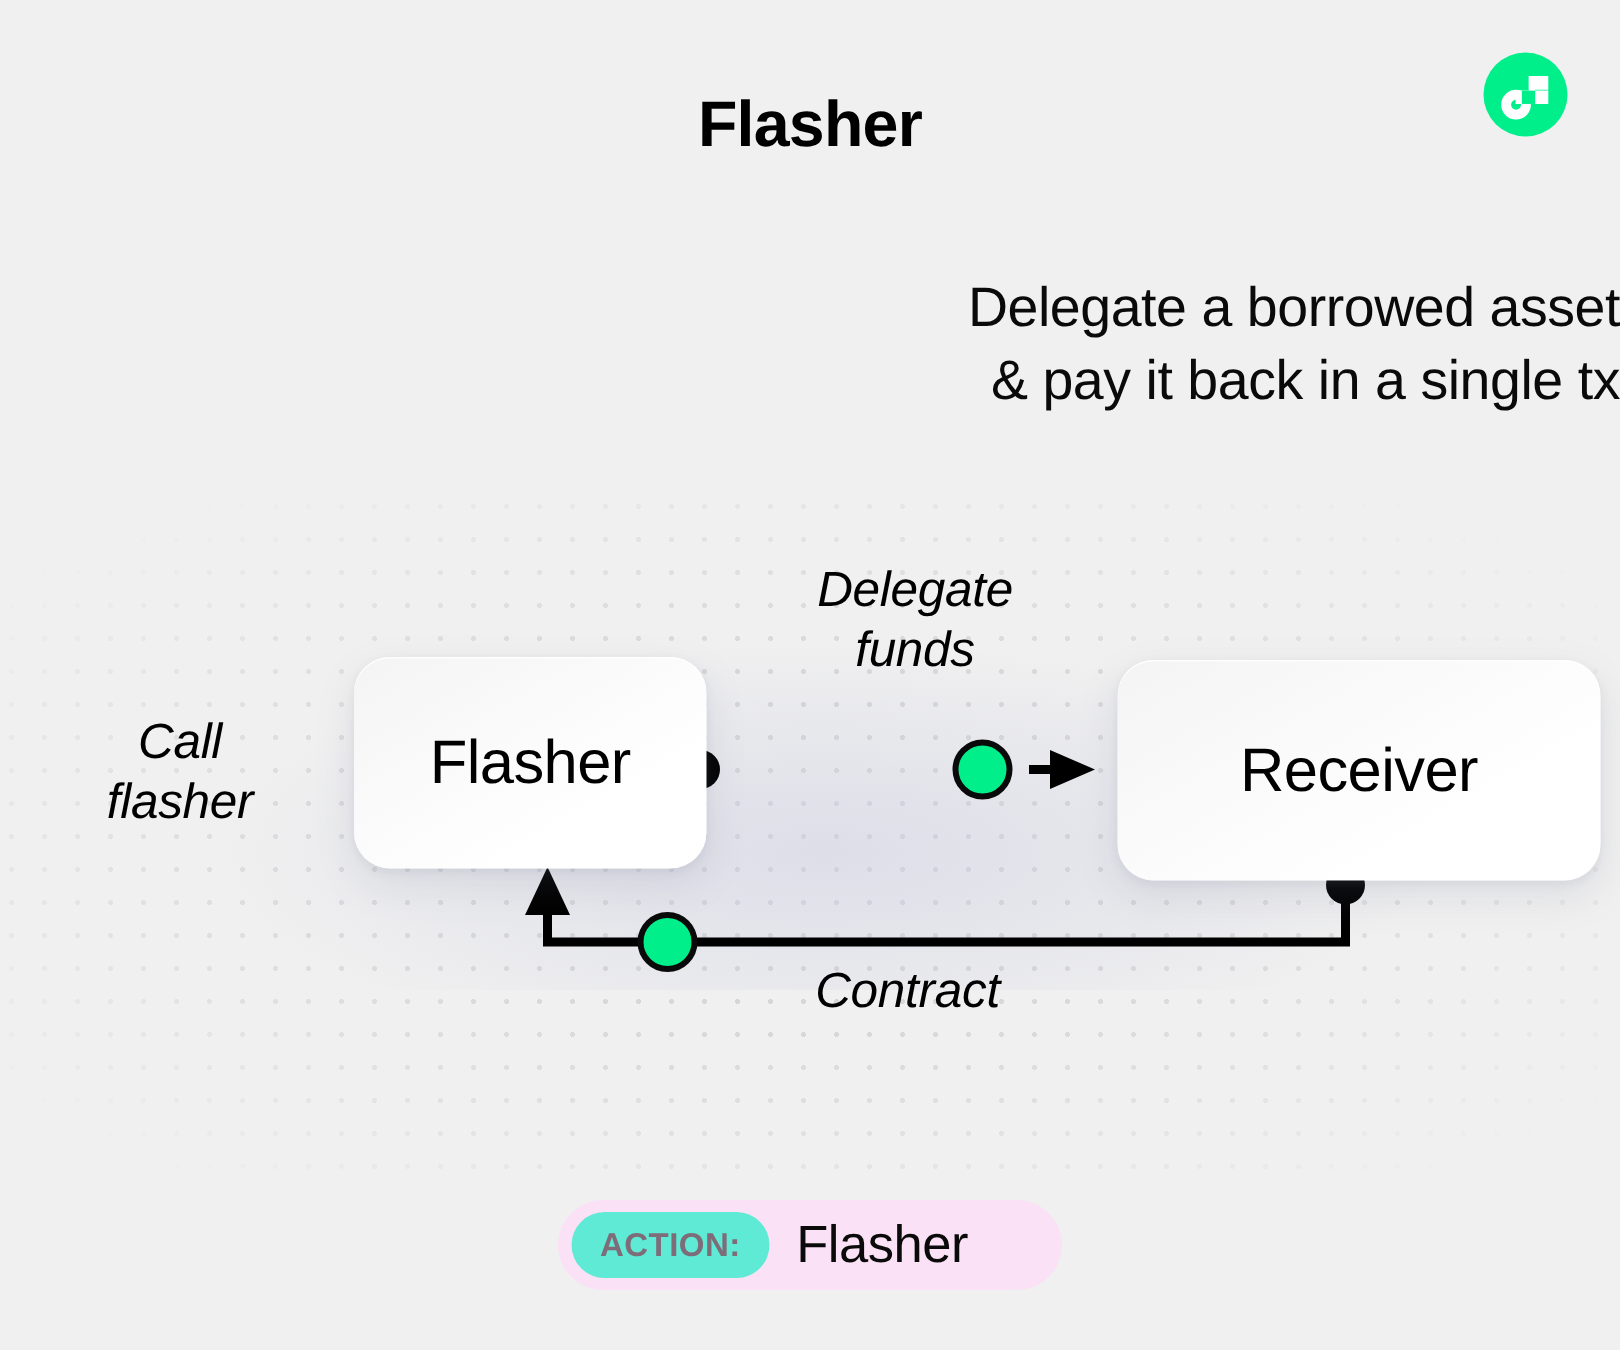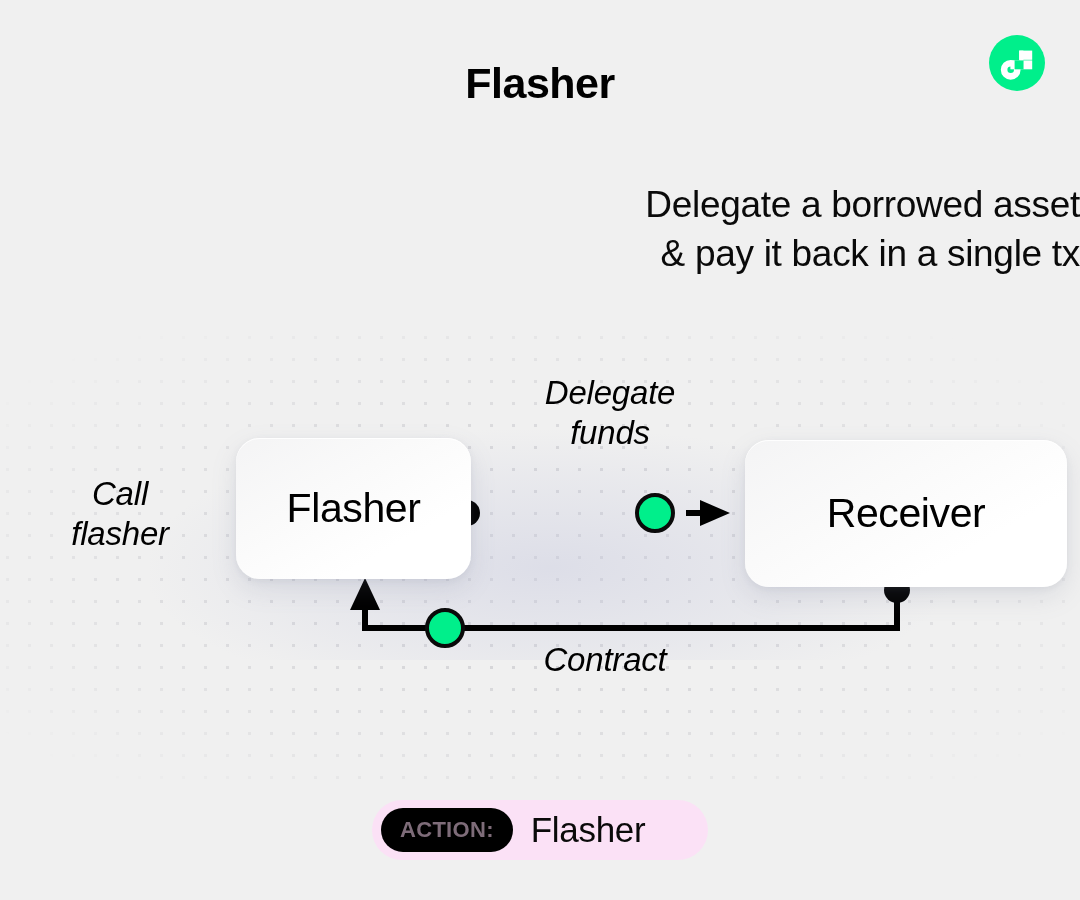--- a/index.html
+++ b/index.html
@@ -122,21 +122,21 @@
   .action-badge {
     position:absolute; left:372px; top:800px;
     height:60px; min-width:336px;
     border-radius:30px;
     background:#FBE1F6;
     display:flex; align-items:center;
     padding:0 26px 0 9px;
     gap:18px;
   }
   .action-chip {
-    background:#000000;
+    background:#5eead4;
     border-radius:22px;
     height:44px;
     display:flex; align-items:center;
     padding:0 19px;
     font-size:22px;
     font-weight:700;
     color:#7E6C79;
     letter-spacing:0.3px;
   }
   .action-value {

